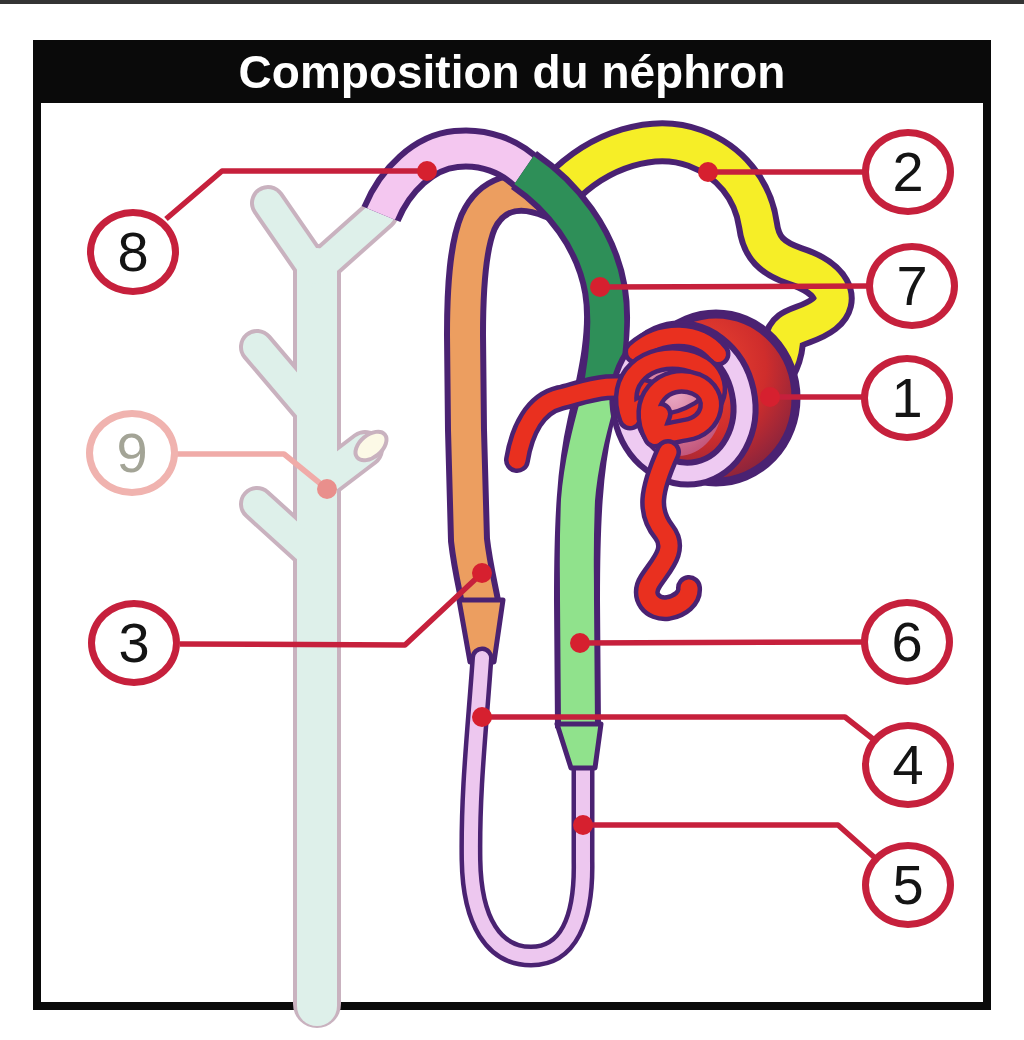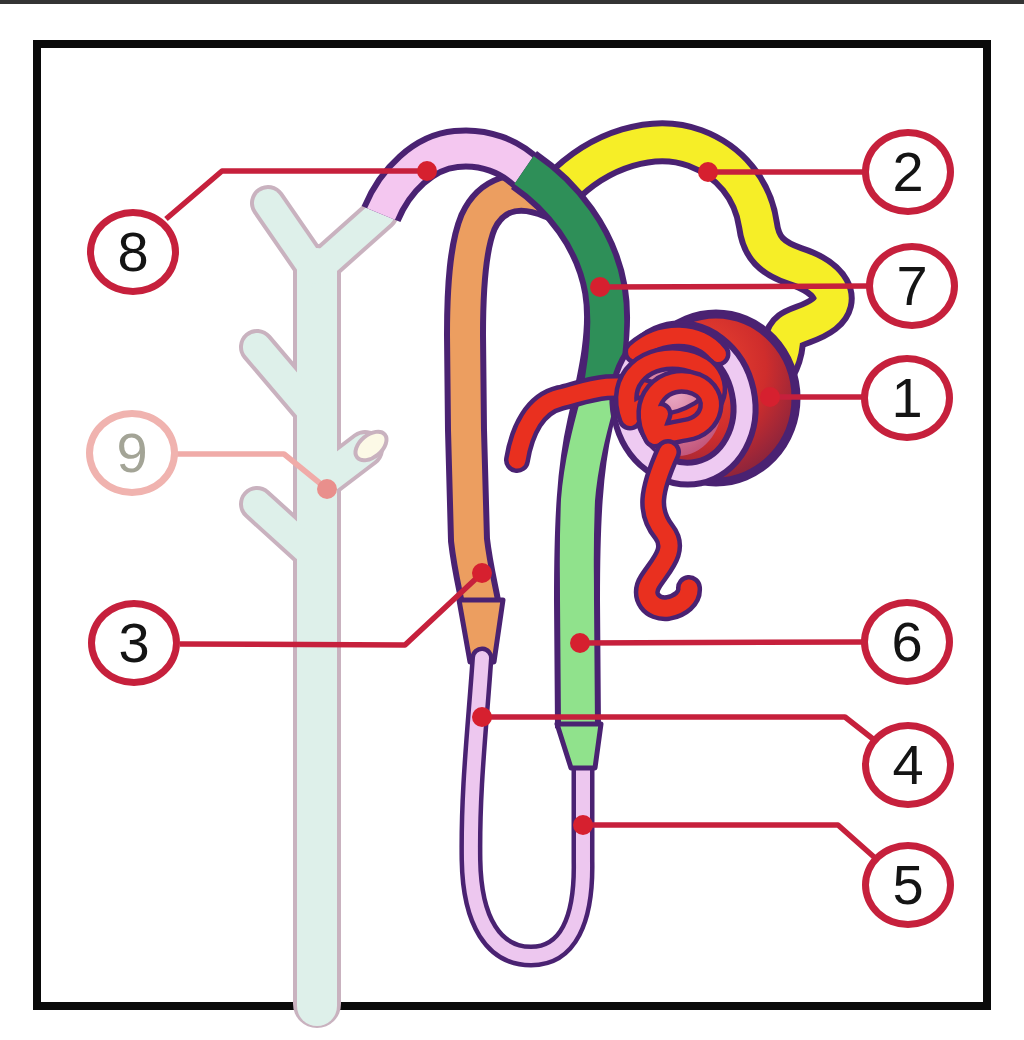--- a/index.html
+++ b/index.html
@@ -17,20 +17,23 @@
                 display:flex;align-items:center;justify-content:center;
                 font-size:56px;color:#141414;line-height:1;}
   .label-circle.faded{border-color:#f0b3af;color:#a3a496;}
 </style>
 </head>
 <body>
 
 <div id="stage">
   <div id="top-strip"></div>
   <div id="frame"></div>
+  <div id="title-bar">
+    <h1>Composition du néphron</h1>
+  </div>
 
   <svg id="diagram" width="1024" height="1040" viewBox="0 0 1024 1040">
     <defs>
       <radialGradient id="gradBall" cx="40%" cy="32%" r="75%">
         <stop offset="0%" stop-color="#ef4631"></stop>
         <stop offset="55%" stop-color="#cf2d2c"></stop>
         <stop offset="100%" stop-color="#7c2240"></stop>
       </radialGradient>
       <radialGradient id="gradInner" cx="45%" cy="40%" r="70%">
         <stop offset="0%" stop-color="#eaa9c5"></stop>

